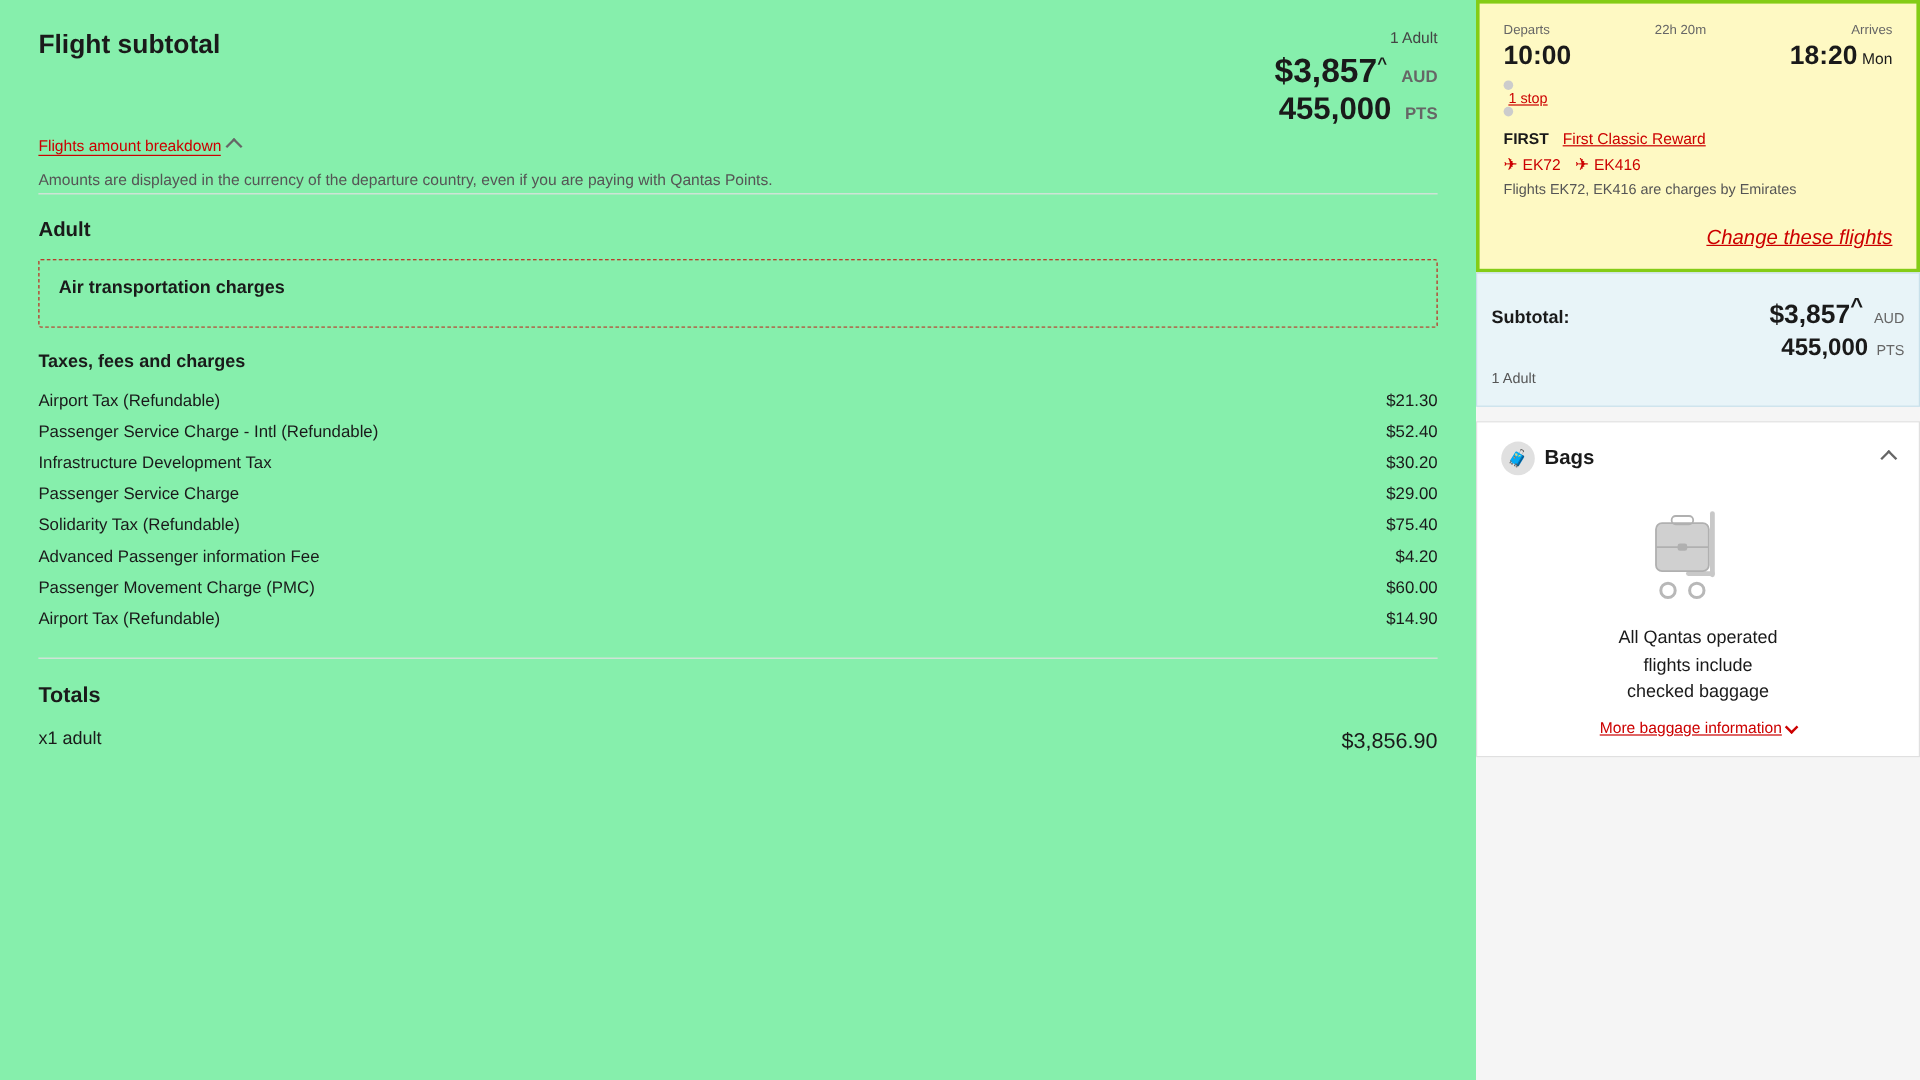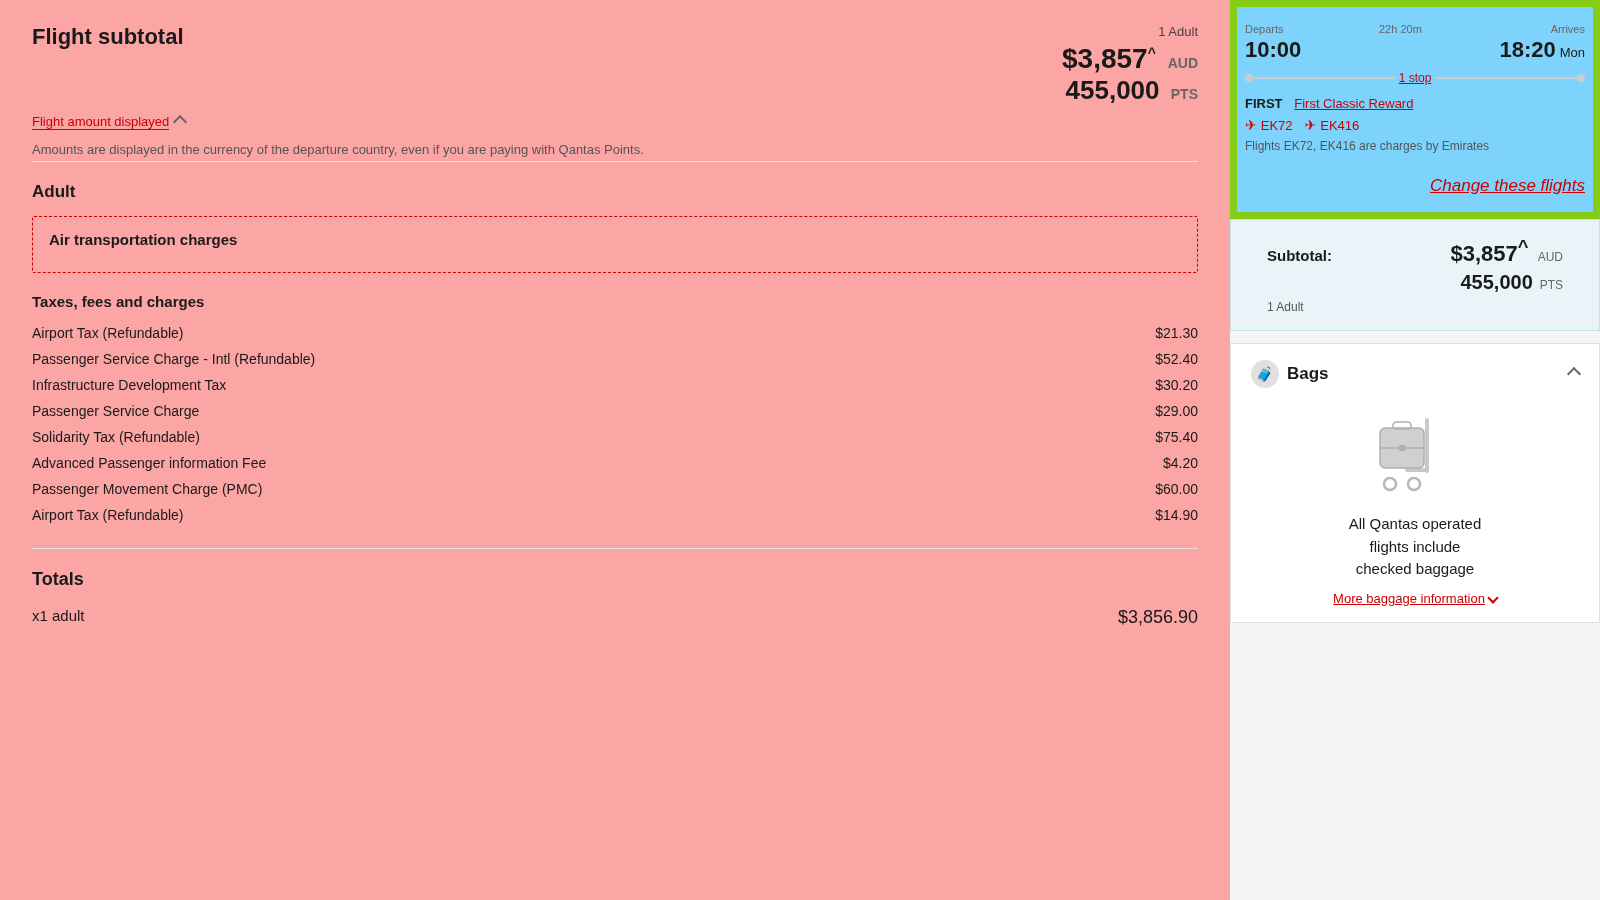--- a/index.html
+++ b/index.html
@@ -11,21 +11,21 @@
     }
     .layout {
       display: flex;
       width: 1600px;
       min-height: 900px;
       background: #f5f5f5;
     }
     .main-content {
       flex: 1;
       padding: 24px 32px;
-      background: #fca5a5;
+      background: #86efac;
     }
     .sidebar {
       width: 370px;
       background: #f5f5f5;
       padding: 0;
       flex-shrink: 0;
     }
 
     
     .flight-subtotal-header {
@@ -162,23 +162,23 @@
     .total-row {
       display: flex;
       justify-content: space-between;
       padding: 5px 0;
     }
     .total-label { font-size: 15px; color: #1a1a1a; }
     .total-amount { font-size: 18px; font-weight: 400; color: #1a1a1a; }
 
     
     .sidebar-flight-card {
-      background: #7dd3fc;
-      border: 7px solid #84cc16;
-      padding: 16px 8px;
+      background: #fef9c3;
+      border: 3px solid #84cc16;
+      padding: 16px 20px;
       margin-bottom: 0;
     }
     .flight-timing {
       display: flex;
       justify-content: space-between;
       align-items: flex-start;
       margin-bottom: 6px;
     }
     .departs-label, .arrives-label, .duration-label {
       font-size: 11px;
@@ -190,23 +190,23 @@
       font-size: 22px;
       font-weight: 600;
       color: #1a1a1a;
     }
     .arrives-day {
       font-size: 13px;
       color: #1a1a1a;
     }
     .stop-line {
       display: flex;
-      align-items: center;
       gap: 0;
       margin: 8px 0;
+      flex-direction: column;
     }
     .line-segment {
       flex: 1;
       height: 2px;
       background: #ccc;
     }
     .dot {
       width: 8px;
       height: 8px;
       border-radius: 50%;
@@ -261,21 +261,21 @@
       display: block;
       text-align: right;
       margin-top: 23px;
       font-style: italic;
     }
 
     
     .subtotal-card {
       background: #e8f4f8;
       border: 1px solid #c8e0ea;
-      padding: 16px 36px;
+      padding: 16px 12px;
       margin-top: 0;
     }
     .subtotal-row {
       display: flex;
       justify-content: space-between;
       align-items: baseline;
       margin-bottom: 4px;
     }
     .subtotal-label {
       font-size: 15px;
@@ -401,21 +401,21 @@
         <div>
           <span class="price-pts">
             <span>455,000</span>
             <span class="pts-label">PTS</span>
           </span>
         </div>
       </div>
     </div>
 
     <div class="breakdown-row">
-      <a class="breakdown-link">Flight amount displayed</a>
+      <a class="breakdown-link">Flights amount breakdown</a>
       <span class="chevron-up"></span>
     </div>
 
     <p class="notice-text">Amounts are displayed in the currency of the departure country, even if you are paying with Qantas Points.</p>
 
     <h2 class="section-title">Adult</h2>
 
     <div class="air-transport-box">
       <div class="air-transport-title">Air transportation charges</div>
     </div>

